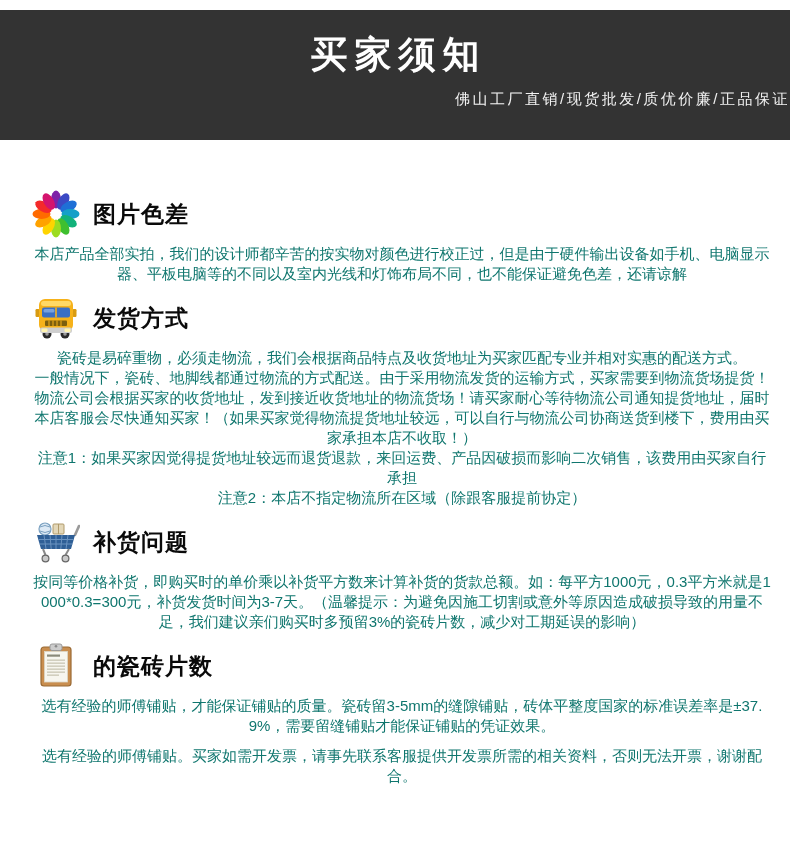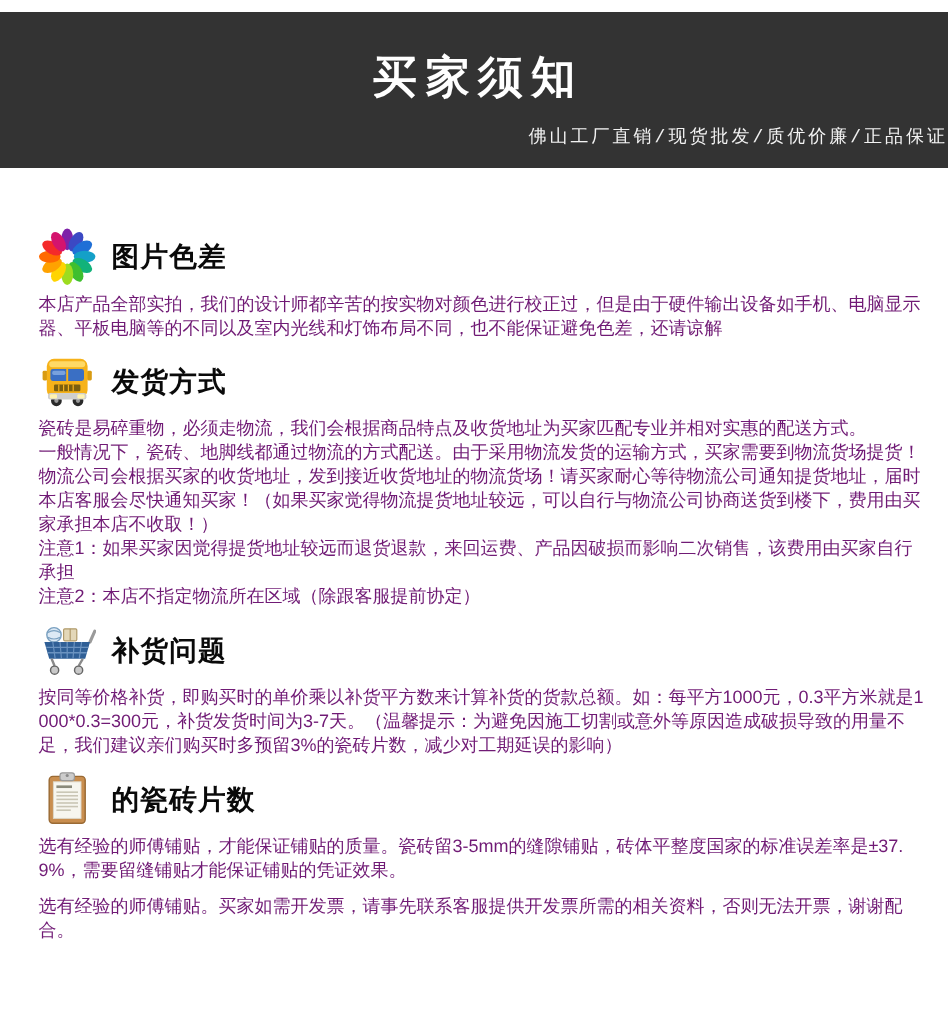--- a/index.html
+++ b/index.html
@@ -2,35 +2,35 @@
 <html><head>
 <meta charset="utf-8">
 <style>
   html,body{margin:0;padding:0;}
   body{
     width:790px;height:853px;background:#ffffff;overflow:hidden;
     font-family:"Liberation Sans","DejaVu Sans",sans-serif;
   }
   .banner{
     margin-top:10px;height:130px;background:#333333;color:#ffffff;
-    text-align:center;box-sizing:border-box;padding-top:40px;font-family:Liberation Mono, monospace;
+    text-align:center;box-sizing:border-box;padding-top:26px;
   }
   .banner-title{
     font-size:37px;font-weight:bold;letter-spacing:7px;margin-left:7px;line-height:1;
   }
   .banner-subtitle{
     margin-top:17px;font-size:15px;letter-spacing:2.5px;margin-left:2.5px;color:#f2f2f2;text-align:right;
   }
   .content{padding:50px 18px 0 32px;}
-  .section{margin-bottom:10px;}
+  .section{margin-bottom:10px;text-align:center;}
   .section-header{display:flex;align-items:center;height:48px;margin-bottom:6px;}
   .icon{width:48px;height:48px;flex:0 0 48px;margin-right:13px;}
   .section-title{font-size:23px;font-weight:bold;color:#0a0a0a;letter-spacing:1px;}
   .section-body{
-    font-size:15px;line-height:20px;color:#701a75;white-space:pre-line;
+    font-size:15px;line-height:20px;color:#0f766e;white-space:pre-line;
     word-break:break-all;
   }
 </style>
 </head>
 <body>
 
 <div>
 
   <div class="banner">
     <div class="banner-title">买家须知</div>

